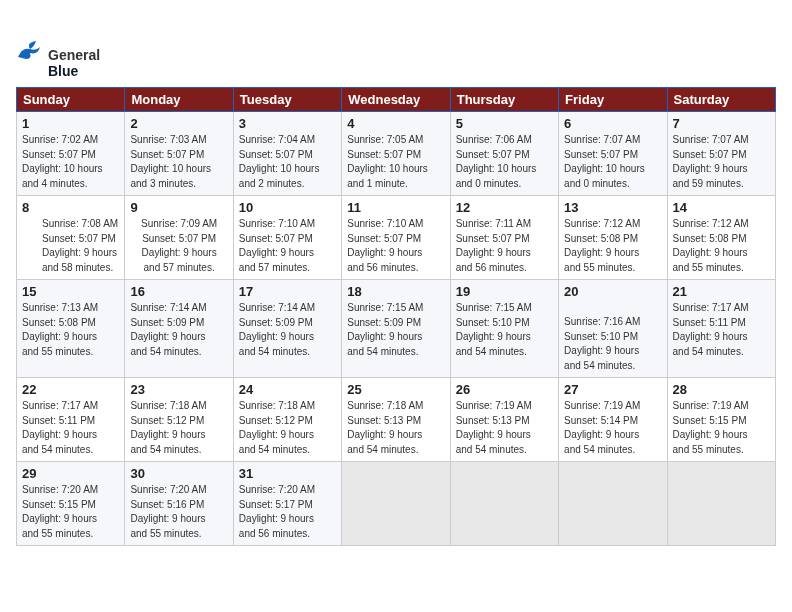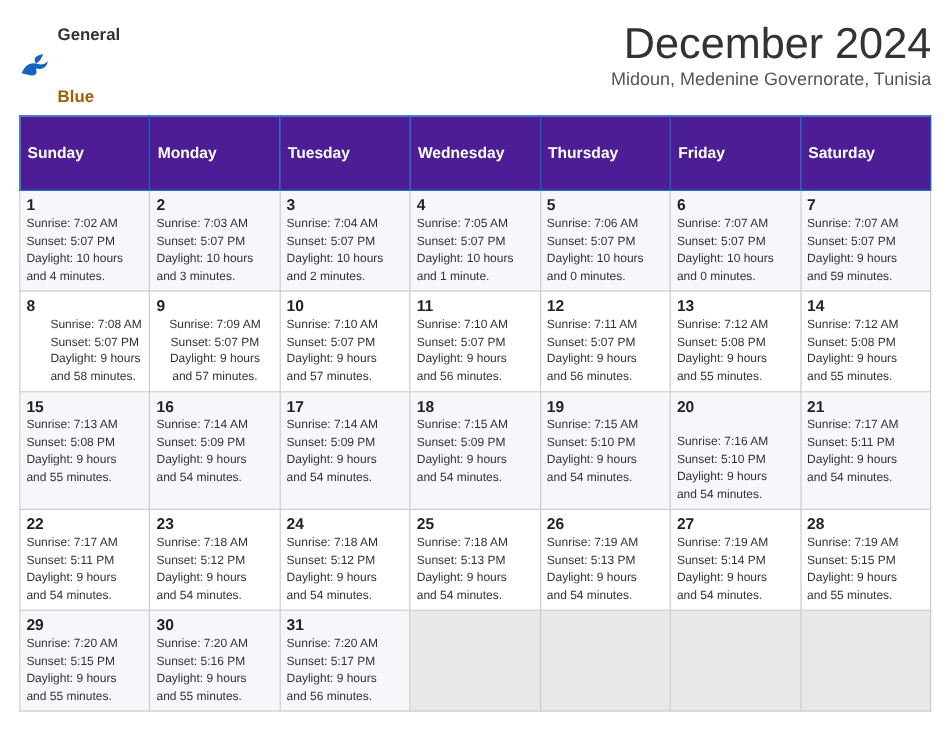--- a/index.html
+++ b/index.html
@@ -39,25 +39,25 @@
       font-size: 15px;
       color: #555;
       margin-top: 2px;
     }
     .calendar {
       width: 100%;
       border-collapse: collapse;
       font-size: 10.5px;
     }
     .calendar thead tr th {
-      background-color: #4c1d95;
+      background-color: #7f1d1d;
       color: #fff;
       font-weight: bold;
       font-size: 13px;
-      padding: 23px 6px;
+      padding: 4px 6px;
       text-align: left;
       border: 1px solid #1565c0;
     }
     .calendar tbody tr td {
       vertical-align: top;
       border: 1px solid #ccc;
       padding: 4px 5px;
       width: 108px;
       min-height: 70px;
       background: #fff;
@@ -86,27 +86,23 @@
   </style>
 </head>
 <body>
 
 <div class="header-area">
   <div class="logo">
     <svg class="logo-bird" viewBox="0 0 28 22" xmlns="http://www.w3.org/2000/svg">
       <path d="M2,18 Q6,8 14,10 Q10,4 20,2 Q18,8 14,10 Q20,12 24,8 Q22,16 14,14 Q16,20 10,20 Z" fill="#1565c0"></path>
     </svg>
     <div>
-      <div style="font-size:14px;font-weight:bold;color:#333;">General</div>
-      <div style="font-size:14px;font-weight:bold;color:#a16207;margin-top:36px;">Blue</div>
+      <div style="font-size:14px;font-weight:bold;color:#333;margin-top:27px;">General</div>
+      <div style="font-size:14px;font-weight:bold;color:#0f172a;">Blue</div>
     </div>
-  </div>
-  <div class="title-area">
-    <div class="month-title">December 2024</div>
-    <div class="location-title">Midoun, Medenine Governorate, Tunisia</div>
   </div>
 </div>
 
 <table class="calendar">
   <thead>
     <tr>
     <th>Sunday</th>
         <th>Monday</th>
         <th>Tuesday</th>
         <th>Wednesday</th>

